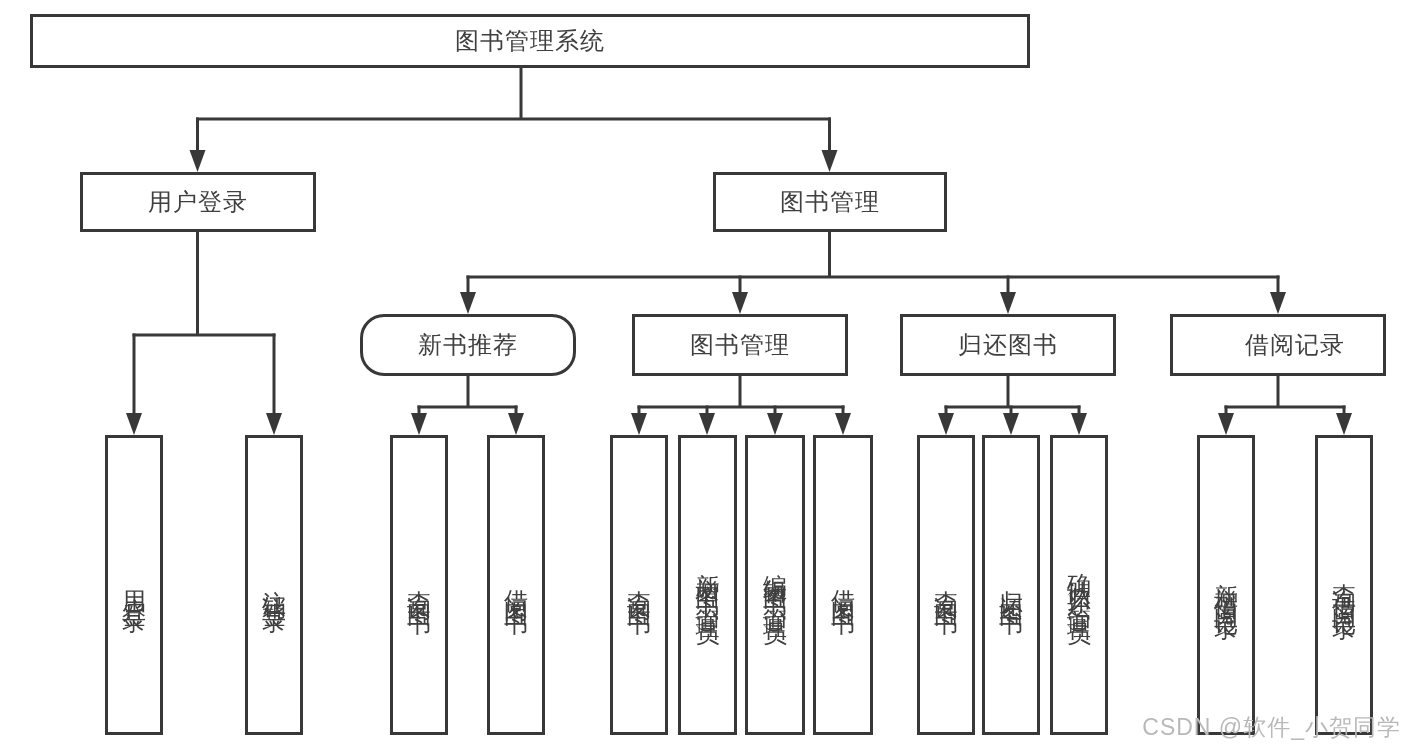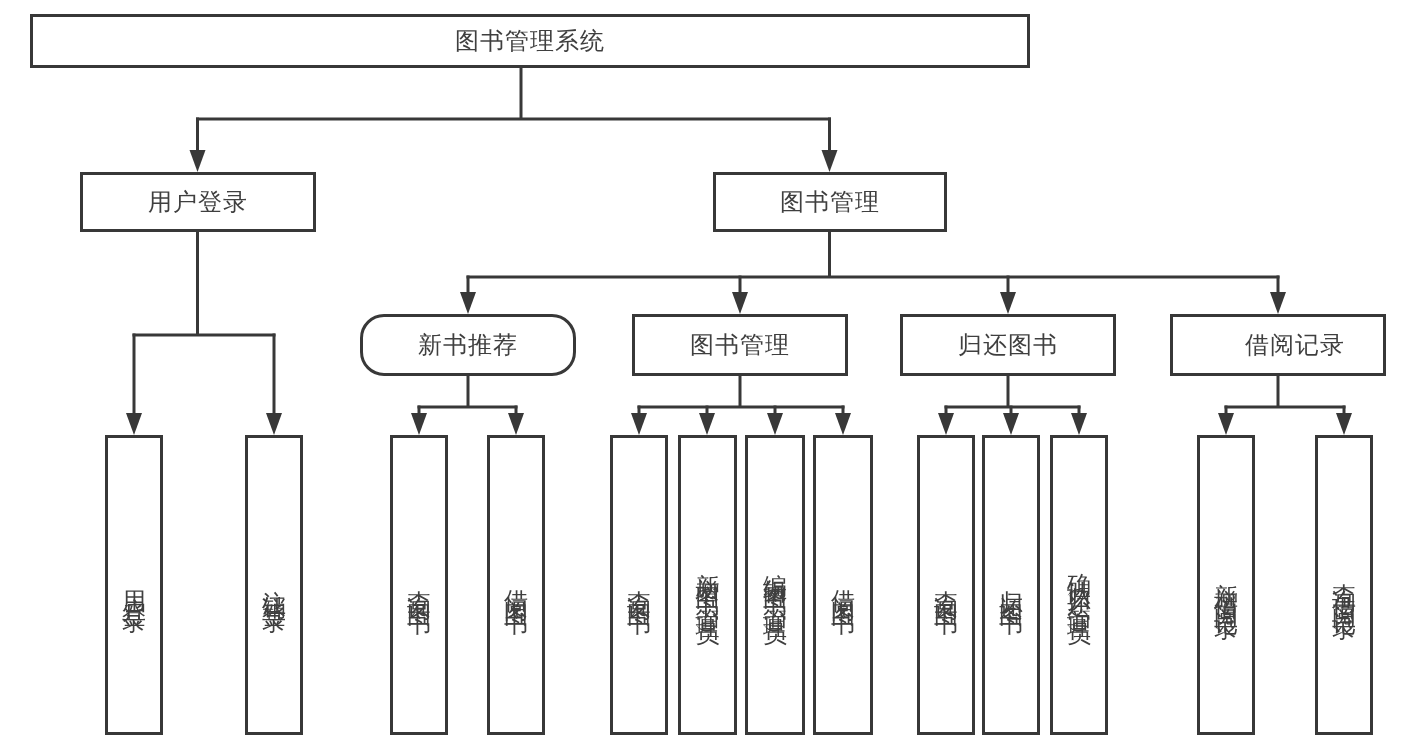--- a/index.html
+++ b/index.html
@@ -185,14 +185,15 @@
     <span class="t">确认归还（管理员）</span>
   </div>
 
   <div class="box v" style="left:1197px;top:435px;width:58px;height:300px;">
     <span class="t">新增借阅记录</span>
   </div>
   <div class="box v" style="left:1315px;top:435px;width:58px;height:300px;">
     <span class="t">查询借阅记录</span>
   </div>
 
+  <div class="watermark">CSDN @软件_小贺同学</div>
 
 </div>
 
 </body></html>

